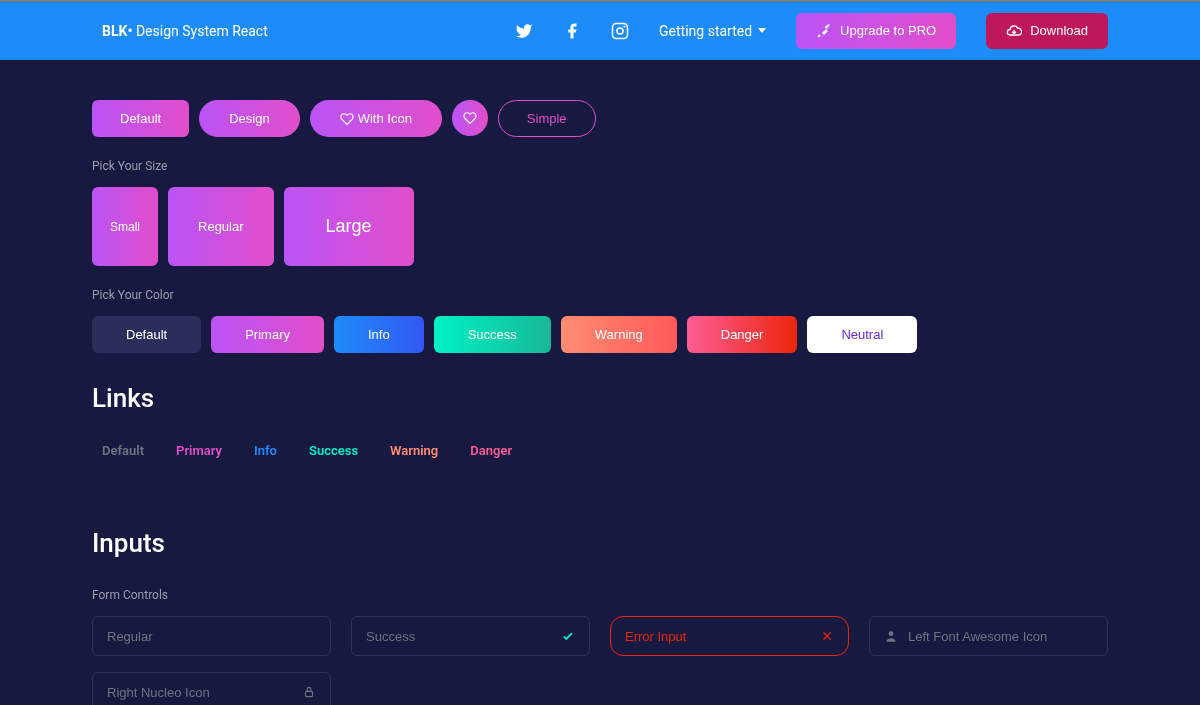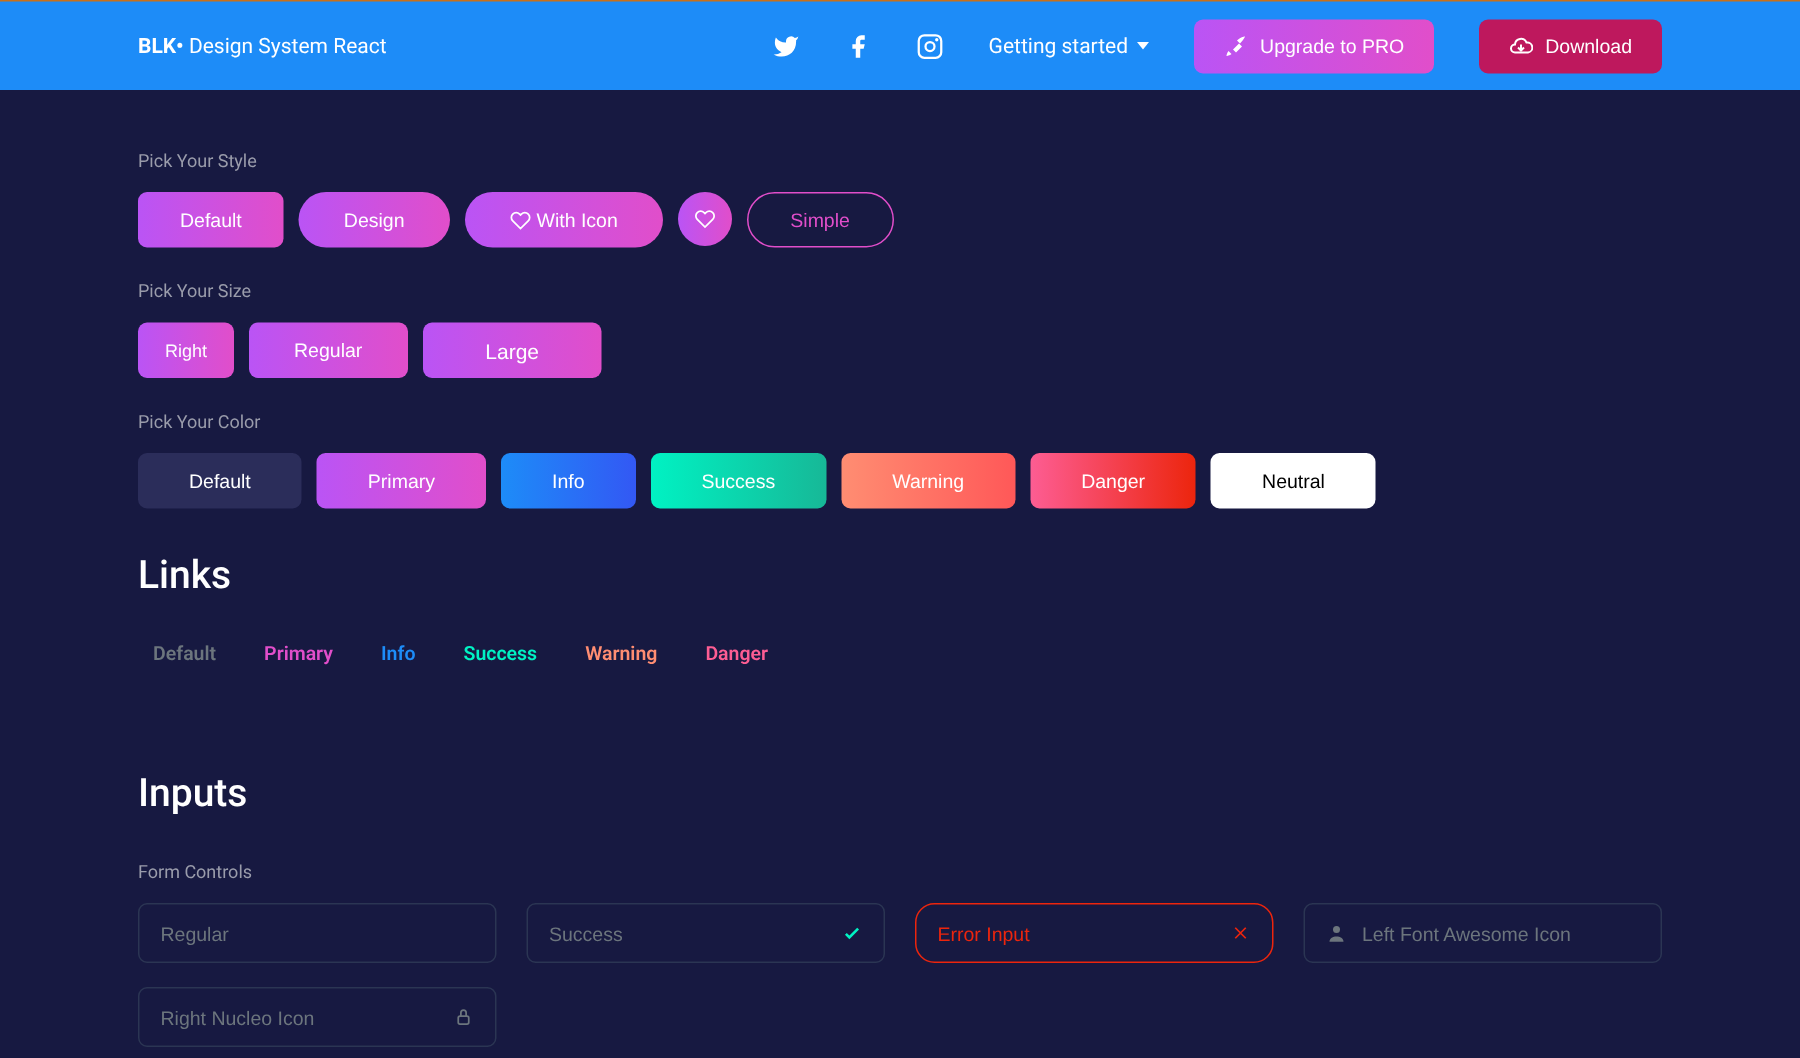--- a/index.html
+++ b/index.html
@@ -12,21 +12,21 @@
   overflow: hidden;
 }
 .navbar {
   background: #1d8cf8;
   height: 60px;
   display: flex;
   align-items: center;
   padding: 0 92px;
   border-top: 1px solid #c7701b;
 }
-.brand { font-size: 14px; font-weight: 400; color: #fff; }
+.brand { font-size: 14px; font-weight: 400; color: #fff; margin-left: 10px; }
 .brand b { font-weight: 700; }
 .nav-right { margin-left: auto; display: flex; align-items: center; gap: 30px; }
 .nav-icon { color: #fff; display: flex; align-items: center; }
 .nav-icon svg { width: 18px; height: 18px; fill: #fff; }
 .nav-link { color: #fff; font-size: 14px; display: flex; align-items: center; gap: 6px; cursor: pointer; }
 .caret { width: 0; height: 0; border-left: 4px solid transparent; border-right: 4px solid transparent; border-top: 5px solid #fff; }
 .btn {
   display: inline-flex; align-items: center; gap: 8px;
   padding: 10px 20px; border-radius: 6px; font-size: 13px;
   border: none; cursor: pointer; color: #fff; font-weight: 500; text-align: center;
@@ -53,33 +53,33 @@
   background: transparent;
   border: 1px solid #e14eca;
   color: #e14eca;
   border-radius: 30px;
 }
 .pill-with-icon { display: inline-flex; align-items: center; gap: 4px; }
 .heart-icon { width: 14px; height: 14px; fill: none; stroke: #fff; stroke-width: 2; }
 
 .pill-sm { padding: 7px 18px; font-size: 12px; }
 .pill-md { padding: 11px 30px; }
-.pill-lg { padding: 10px 42px; font-size: 14px; }
+.pill-lg { padding: 29px 42px; font-size: 18px; }
 
 .color-btn {
   padding: 11px 34px; border-radius: 6px; font-size: 13px; font-weight: 500;
   border: none; cursor: pointer; color: #fff;
 }
 .c-default { background: #2b2d5a; }
 .c-primary { background: linear-gradient(90deg, #ba54f5, #e14eca); }
 .c-info { background: linear-gradient(90deg, #1d8cf8, #3358f4); }
 .c-success { background: linear-gradient(90deg, #00f2c3, #17b897); }
 .c-warning { background: linear-gradient(90deg, #ff8d72, #ff5858); }
 .c-danger { background: linear-gradient(90deg, #fd5d93, #ec250d); }
-.c-neutral { background: #fff; color: #000000; }
+.c-neutral { background: #fff; color: #6d28d9; }
 
 .section-title { font-size: 26px; font-weight: 500; color: #fff; margin: 30px 0 30px; }
 
 .links-row { display: flex; gap: 32px; padding-left: 10px; }
 .link-item { font-size: 13px; font-weight: 600; cursor: pointer; }
 .l-default { color: #6c757d; }
 .l-primary { color: #e14eca; }
 .l-info { color: #1d8cf8; }
 .l-success { color: #00f2c3; }
 .l-warning { color: #ff8d72; }
@@ -152,41 +152,40 @@
           <path d="M19 18H6a4 4 0 010-8 6 6 0 0111.5-2A4.5 4.5 0 0119 18z" fill="none" stroke="#fff" stroke-width="2"></path>
           <path d="M12 10v6m-3-3l3 3 3-3" fill="none" stroke="#fff" stroke-width="2"></path>
         </svg>
       <span>Download</span>
     </button>
   </div>
 </div>
 
 <div class="container">
 
-  <div class="section-label">Pick Your Style</div>
   <div class="btn-row">
     <button class="pill">Default</button>
     <button class="pill pill-round">Design</button>
     <button class="pill pill-round pill-with-icon">
       <svg class="heart-icon" viewBox="0 0 24 24">
           <path d="M20.84 4.61a5.5 5.5 0 00-7.78 0L12 5.67l-1.06-1.06a5.5 5.5 0 00-7.78 7.78L12 21.23l8.84-8.84a5.5 5.5 0 000-7.78z"></path>
         </svg>
       <span>With Icon</span>
     </button>
     <button class="pill pill-icon-only">
       <svg class="heart-icon" viewBox="0 0 24 24">
           <path d="M20.84 4.61a5.5 5.5 0 00-7.78 0L12 5.67l-1.06-1.06a5.5 5.5 0 00-7.78 7.78L12 21.23l8.84-8.84a5.5 5.5 0 000-7.78z"></path>
         </svg>
     </button>
     <button class="pill pill-simple">Simple</button>
   </div>
 
   <div class="section-label">Pick Your Size</div>
   <div class="btn-row">
-    <button class="pill pill-sm">Right</button>
+    <button class="pill pill-sm">Small</button>
     <button class="pill pill-md">Regular</button>
     <button class="pill pill-lg">Large</button>
   </div>
 
   <div class="section-label">Pick Your Color</div>
   <div class="btn-row">
     <button class="color-btn c-default">Default</button>
     <button class="color-btn c-primary">Primary</button>
     <button class="color-btn c-info">Info</button>
     <button class="color-btn c-success">Success</button>

